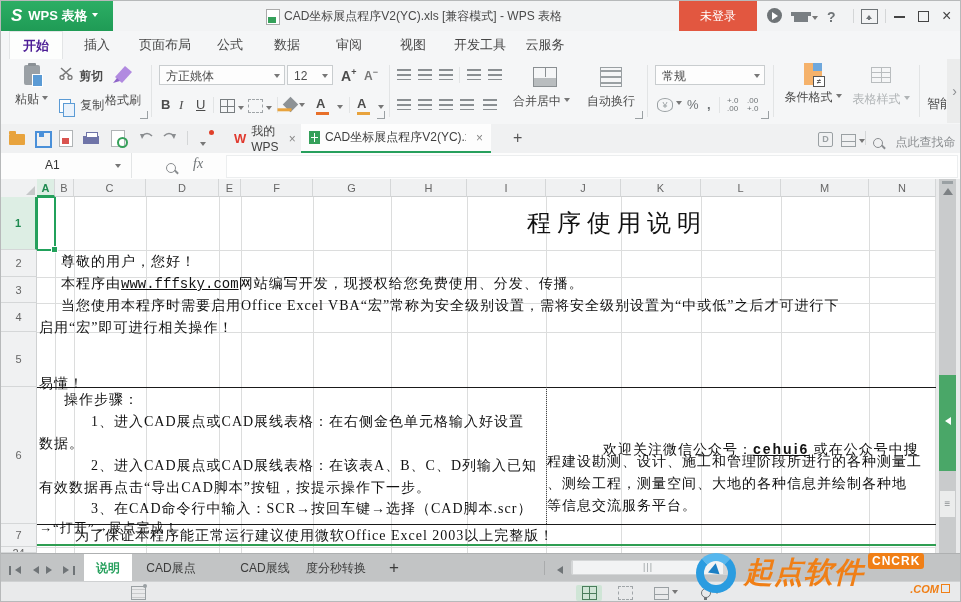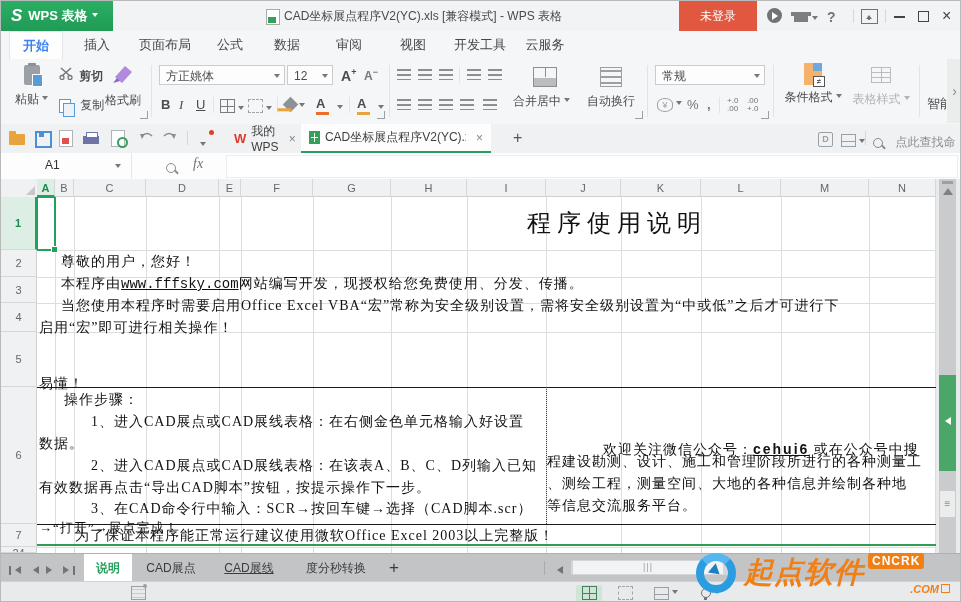--- a/index.html
+++ b/index.html
@@ -26,21 +26,21 @@
   .upbox{width:15px;height:13px;border:1px solid #6f7477;position:relative;margin-top:1px;}
   .upbox i{position:absolute;left:4px;top:2px;width:0;height:0;border:3px solid transparent;border-bottom:4px solid #6f7477;}
   .upbox u{position:absolute;left:6px;top:6px;width:2px;height:4px;background:#6f7477;}
   .minbar{width:11px;height:2px;background:#444;margin-top:8px;}
   .maxbox{width:9px;height:9px;border:1px solid #444;margin-top:3px;}
   .closex{font-size:16px;color:#444;line-height:16px;}
   .vdiv{position:absolute;top:8px;width:1px;height:14px;background:#d4d6d7;}
   
   .rtabs{position:absolute;left:0;top:30px;width:961px;height:28px;background:#f5f6f7;}
   .rtab{position:absolute;top:0;height:28px;line-height:28px;font-size:13px;color:#474747;text-align:center;}
-  .rtab.active{color:#3b82f6;background:#fdfefd;border:1px solid #e3e5e6;border-bottom:none;font-weight:bold;}
+  .rtab.active{color:#4c1d95;background:#fdfefd;border:1px solid #e3e5e6;border-bottom:none;font-weight:bold;}
   
   .ribbon{position:absolute;left:0;top:58px;width:961px;height:65px;background:#f5f6f7;border-bottom:1px solid #e0e2e3;font-size:12px;color:#4c4c4c;}
   .gsep{position:absolute;top:6px;width:1px;height:52px;background:#e2e4e5;}
   .lau{position:absolute;width:7px;height:7px;border-right:1px solid #9aa0a3;border-bottom:1px solid #9aa0a3;}
   .ddbox{position:absolute;height:20px;border:1px solid #c9cdcf;background:#fdfdfd;font-size:12px;line-height:20px;padding-left:6px;box-sizing:border-box;}
   .ddbox .car{position:absolute;right:4px;top:8px;}
   .clipico{width:16px;height:20px;background:#9aa0a5;border-radius:2px;position:relative;}
   .clipico:before{content:"";position:absolute;left:4px;top:-2px;width:8px;height:3px;background:#8a9095;border-radius:1px;}
   .clipico:after{content:"";position:absolute;right:-3px;bottom:-2px;width:9px;height:11px;background:#5b9bd5;border:1px solid #fff;}
   .sciss line{stroke:#777;stroke-width:1.5;}
@@ -445,21 +445,21 @@
     </div>
   </div>
 
   <div class="stbar">
     <div class="ab" style="left:8px;top:9px;"><span class="nbar"></span><span class="ntri l"></span></div>
     <div class="ab" style="left:28px;top:9px;"><span class="ntri l"></span></div>
     <div class="ab" style="left:45px;top:9px;"><span class="ntri r"></span></div>
     <div class="ab" style="left:62px;top:9px;"><span class="ntri r"></span><span class="nbar"></span></div>
     <div class="stab active" style="left:83px;width:48px;">说明</div>
     <div class="stab" style="left:135px;width:70px;">CAD展点</div>
-    <div class="stab" style="left:213px;width:70px;text-decoration:underline;">CAD展线</div>
+    <div class="stab" style="left:229px;width:70px;">CAD展线</div>
     <div class="stab" style="left:291px;width:88px;">度分秒转换</div>
     <div class="ab" style="left:388px;top:4px;font-size:17px;color:#3c3c3c;">+</div>
     <div class="vdiv" style="left:543px;top:7px;background:#a9abac;"></div>
     <div class="ab" style="left:552px;top:9px;"><span class="ntri l"></span></div>
     <div class="hscroll">
       <div class="hthumb">|||</div>
     </div>
   </div>
 
   <div class="sbar">

